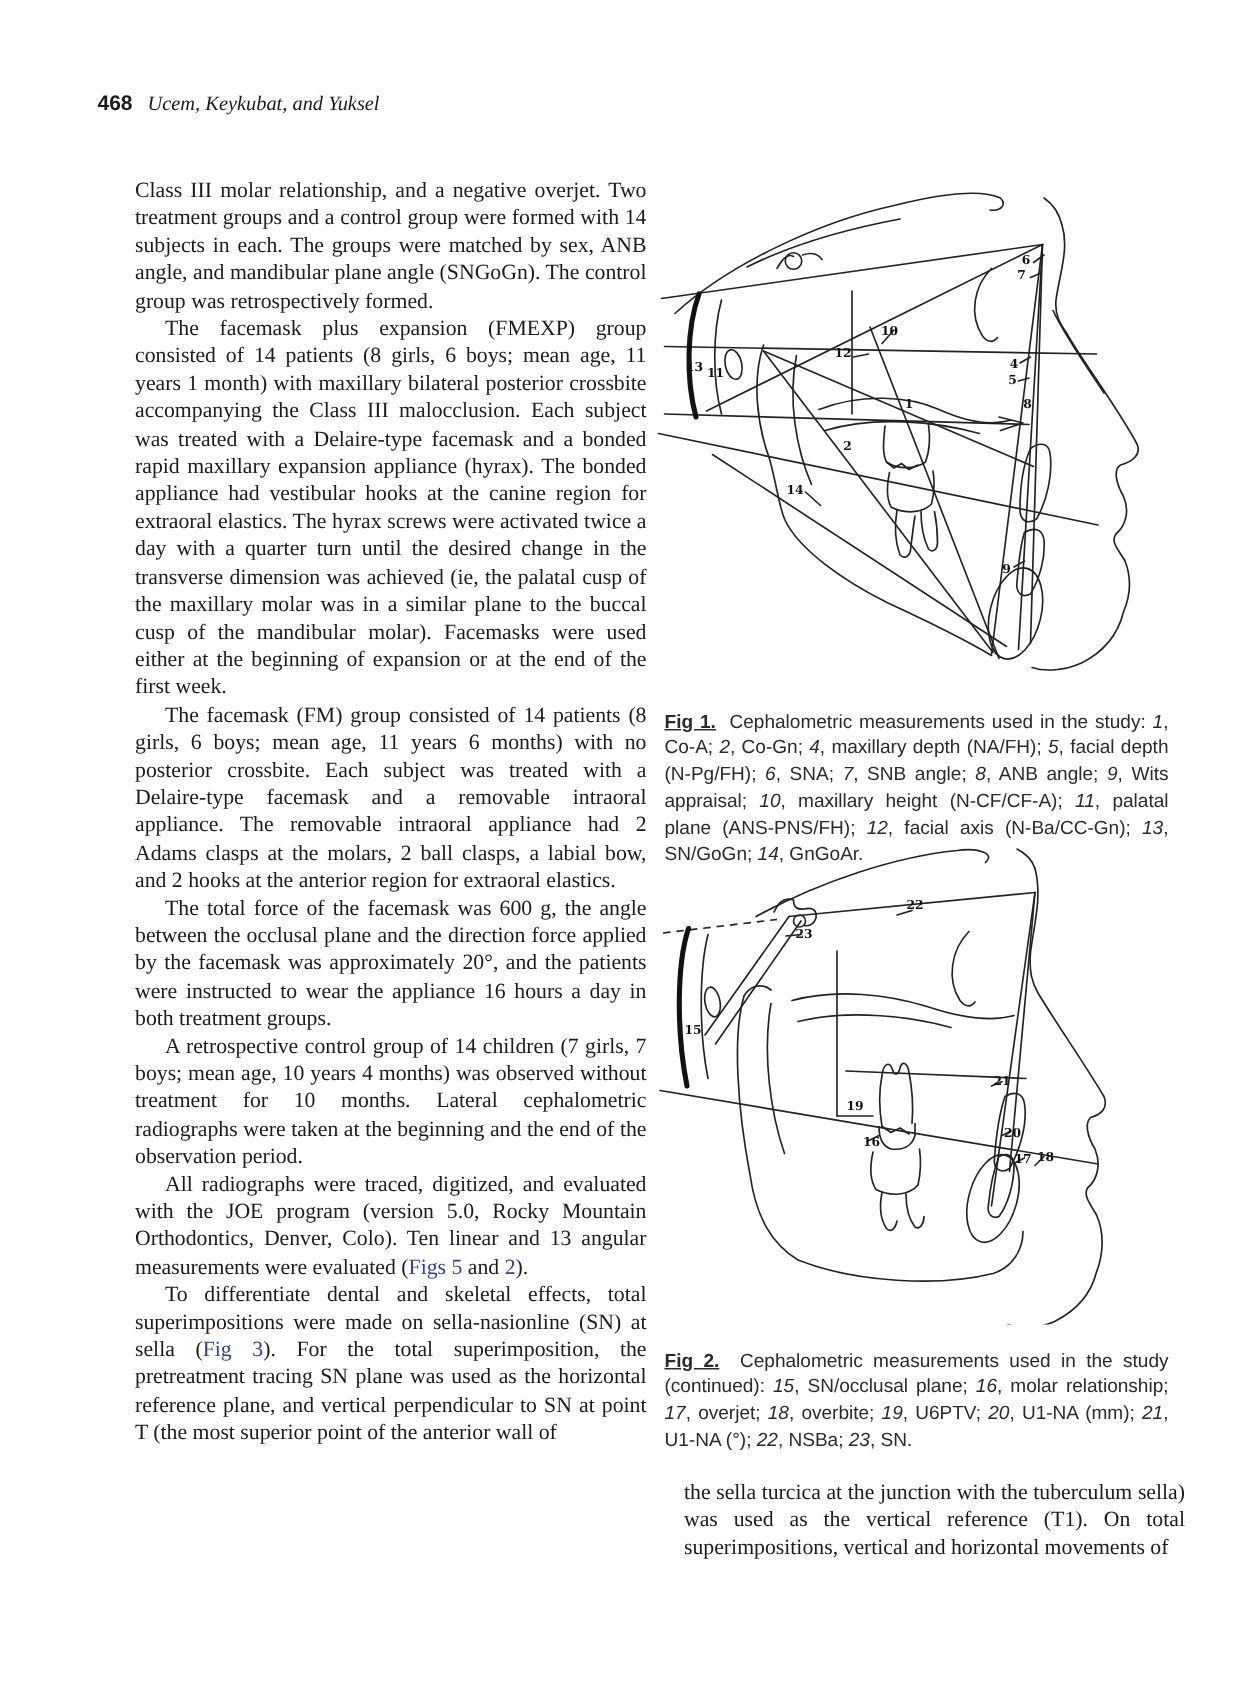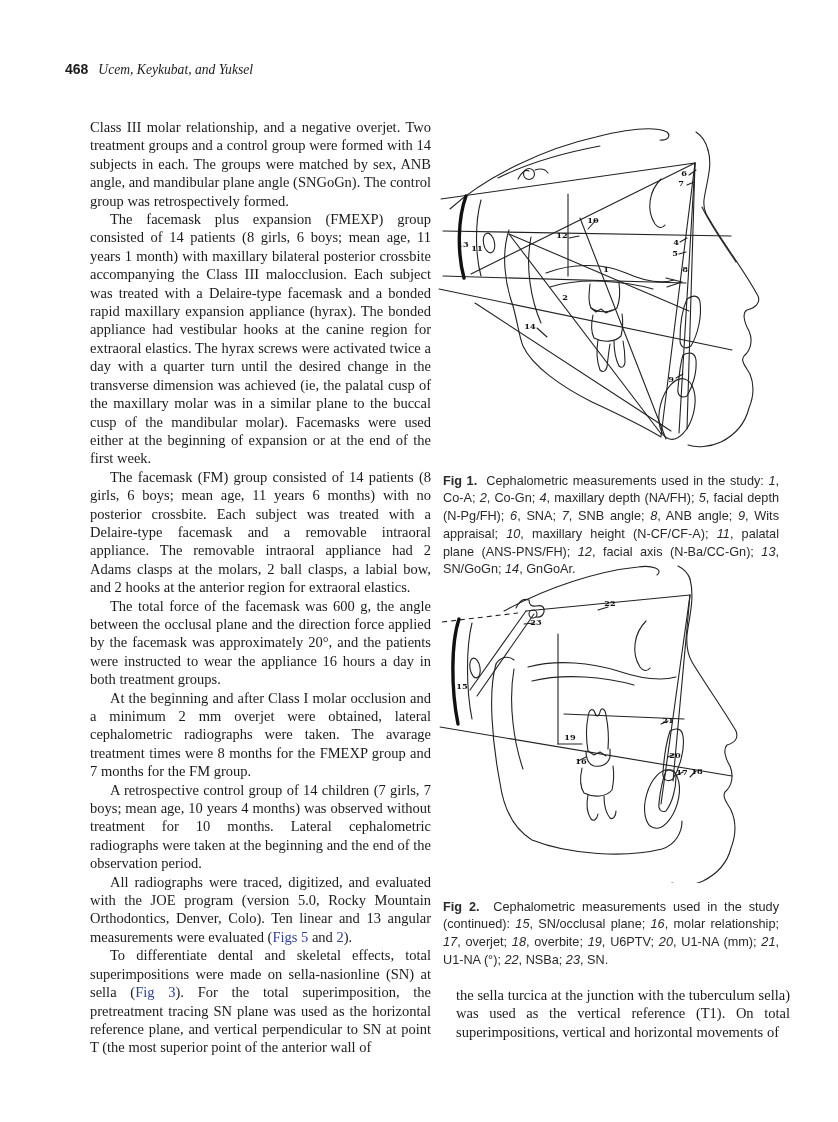--- a/index.html
+++ b/index.html
@@ -20,21 +20,21 @@
   .hdr-right{position:absolute;right:60px;top:60px;text-align:right;font-style:italic;font-size:12.8px;line-height:16px;}
 
   
   .col-left{
     position:absolute;left:90px;top:118px;width:341px;
     font-size:14.5px;line-height:18.4px;text-align:justify;
   }
   .col-left p, .col-rtext p{margin:0;}
   p.indent{text-indent:20px;}
   .seg-link{color:#2e4296;}
-  .seg-b{font-weight:bold;}
+  .seg-b{font-weight:bold;text-decoration:underline;}
   .seg-i{font-style:italic;}
 
   .col-rtext{
     position:absolute;left:456px;top:986px;width:334px;
     font-size:14.5px;line-height:18.4px;text-align:justify;
   }
 
   
   .figwrap{position:absolute;}
   #fig1-wrap{left:438px;top:112px;width:352px;height:346px;}
@@ -64,21 +64,20 @@
     <span class="hdr-pagenum">468</span><span class="hdr-authors">Ucem, Keykubat, and Yuksel</span>
   </div>
   <div class="hdr-right">
   </div>
 
   <div class="col-left">
       <p><span>Class III molar relationship, and a negative overjet. Two treatment groups and a control group were formed with 14 subjects in each. The groups were matched by sex, ANB angle, and mandibular plane angle (SNGoGn). The control group was retrospectively formed.</span></p>
       <p class="indent"><span>The facemask plus expansion (FMEXP) group consisted of 14 patients (8 girls, 6 boys; mean age, 11 years 1 month) with maxillary bilateral posterior crossbite accompanying the Class III malocclusion. Each subject was treated with a Delaire-type facemask and a bonded rapid maxillary expansion appliance (hyrax). The bonded appliance had vestibular hooks at the canine region for extraoral elastics. The hyrax screws were activated twice a day with a quarter turn until the desired change in the transverse dimension was achieved (ie, the palatal cusp of the maxillary molar was in a similar plane to the buccal cusp of the mandibular molar). Facemasks were used either at the beginning of expansion or at the end of the first week.</span></p>
       <p class="indent"><span>The facemask (FM) group consisted of 14 patients (8 girls, 6 boys; mean age, 11 years 6 months) with no posterior crossbite. Each subject was treated with a Delaire-type facemask and a removable intraoral appliance. The removable intraoral appliance had 2 Adams clasps at the molars, 2 ball clasps, a labial bow, and 2 hooks at the anterior region for extraoral elastics.</span></p>
       <p class="indent"><span>The total force of the facemask was 600 g, the angle between the occlusal plane and the direction force applied by the facemask was approximately 20°, and the patients were instructed to wear the appliance 16 hours a day in both treatment groups.</span></p>
-      <p class="indent"><span>At the beginning and after Class I molar occlusion and a minimum 2 mm overjet were obtained, lateral cephalometric radiographs were taken. The avarage treatment times were 8 months for the FMEXP group and 7 months for the FM group.</span></p>
       <p class="indent"><span>A retrospective control group of 14 children (7 girls, 7 boys; mean age, 10 years 4 months) was observed without treatment for 10 months. Lateral cephalometric radiographs were taken at the beginning and the end of the observation period.</span></p>
       <p class="indent"><span>All radiographs were traced, digitized, and evaluated with the JOE program (version 5.0, Rocky Mountain Orthodontics, Denver, Colo). Ten linear and 13 angular measurements were evaluated (</span><span class="seg-link">Figs 5</span><span> and </span><span class="seg-link">2</span><span>).</span></p>
       <p class="indent"><span>To differentiate dental and skeletal effects, total superimpositions were made on sella-nasionline (SN) at sella (</span><span class="seg-link">Fig 3</span><span>). For the total superimposition, the pretreatment tracing SN plane was used as the horizontal reference plane, and vertical perpendicular to SN at point T (the most superior point of the anterior wall of</span></p>
     </div>
 
   <div class="figwrap" id="fig1-wrap">
     <svg width="352" height="346" viewBox="0 0 352 346">
       <g class="tr">
 
         <path d="M12,97 C48,64 108,36 158,25 C190,17 216,14 229,20 C233,24 230,29 222,28"></path>

